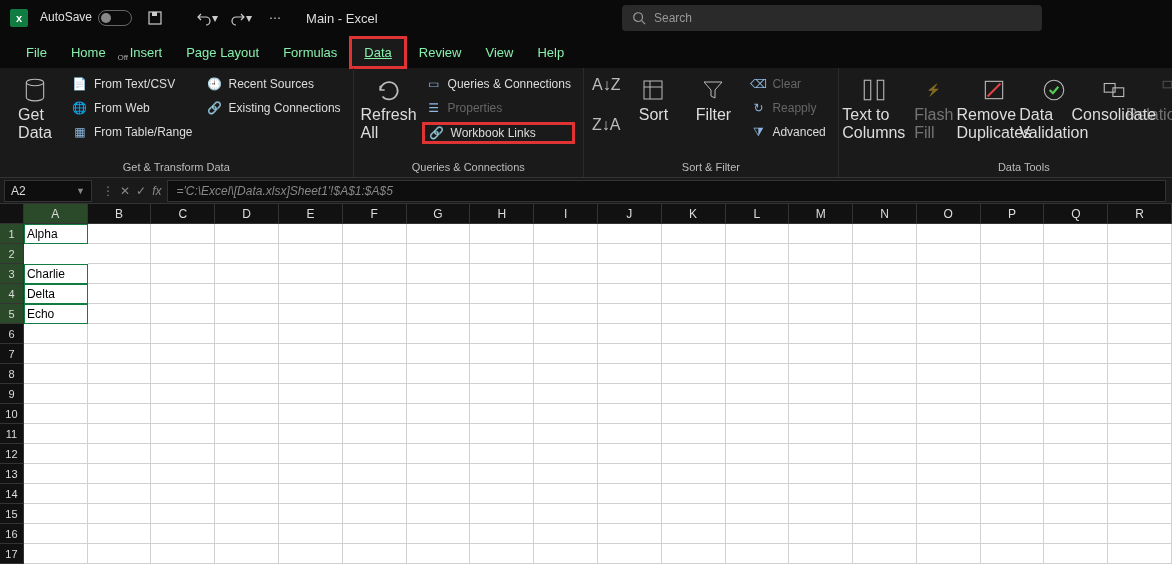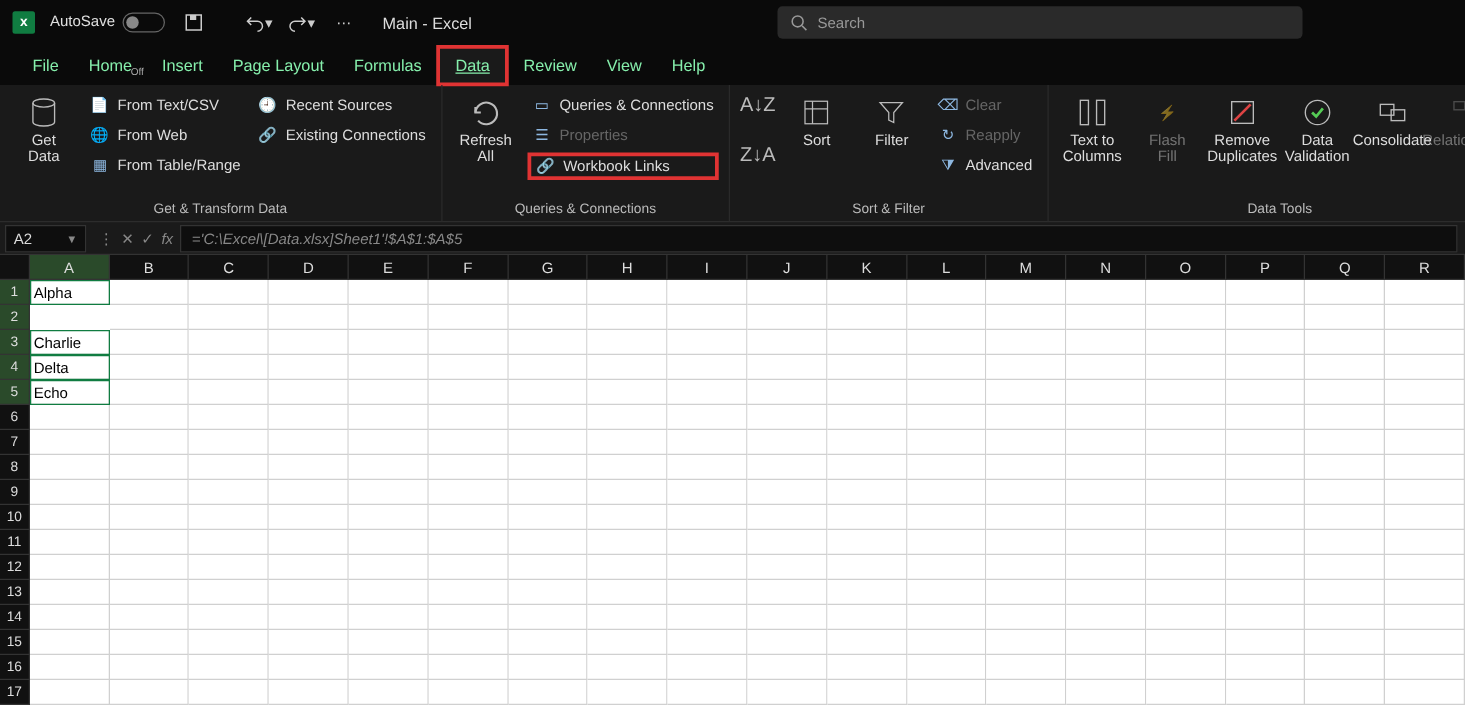--- a/index.html
+++ b/index.html
@@ -4,49 +4,49 @@
 <style>
 * { margin: 0; padding: 0; box-sizing: border-box; font-family: "Segoe UI", sans-serif; }
 body { background: #0a0a0a; color: #e0e0e0; width: 1172px; height: 580px; overflow: hidden; font-size: 12px; }
 
 
 .titlebar { display: flex; align-items: center; height: 36px; background: #0a0a0a; padding: 0 10px; gap: 12px; }
 .excel-badge { width: 18px; height: 18px; background: #107c41; display: inline-flex; align-items: center; justify-content: center; color: #fff; font-weight: bold; font-size: 11px; border-radius: 2px; }
 .autosave-wrap { display: flex; gap: 6px; font-size: 12px; }
 .autosave-toggle { width: 34px; height: 16px; border: 1px solid #666; border-radius: 8px; position: relative; }
 .autosave-toggle::after { content: ""; width: 10px; height: 10px; background: #888; border-radius: 50%; position: absolute; left: 2px; top: 2px; }
-.autosave-off { position: absolute; right: 16px; top: 0; font-size: 8px; color: #aaa; margin-top: 42px; }
+.autosave-off { position: absolute; right: 3px; top: 0; font-size: 8px; color: #aaa; margin-top: 42px; }
 .qat-btn { width: 22px; height: 22px; display: inline-flex; align-items: center; justify-content: center; color: #ccc; }
 .qat-sep { width: 6px; }
 .doc-title { margin-left: 8px; font-size: 13px; color: #ddd; }
 .searchbox { margin-left: auto; margin-right: 120px; width: 420px; height: 26px; background: #2a2a2a; border-radius: 4px; display: flex; align-items: center; padding: 0 10px; color: #999; gap: 8px; }
 
 
 .ribbon-tabs { display: flex; align-items: center; height: 32px; background: #0a0a0a; padding-left: 14px; gap: 0; }
 .tab { padding: 6px 12px; font-size: 13px; color: #86efac; cursor: pointer; }
 .tab.active { background: #1a1a1a; }
 .tab.highlight { border: 3px solid #e03333; text-decoration: underline; }
 
 
 .ribbon { display: flex; height: 110px; background: #1a1a1a; border-bottom: 1px solid #333; }
 .group { display: flex; flex-direction: column; padding: 4px 8px 2px; border-right: 1px solid #2a2a2a; }
 .group-body { display: flex; flex: 1; gap: 6px; align-items: flex-start; }
 .group-label { text-align: center; font-size: 11px; color: #bbb; padding: 2px 0; }
 .big-btn { display: flex; flex-direction: column; align-items: center; justify-content: center; width: 54px; gap: 2px; color: #ddd; padding-top: 4px; }
 .big-btn .icon { width: 28px; height: 28px; display: inline-flex; align-items: center; justify-content: center; }
-.big-btn .lbl { font-size: 12px; text-align: center; line-height: 1.1; }
+.big-btn .lbl { font-size: 16px; text-align: left; line-height: 1.1; }
 .small-stack { display: flex; flex-direction: column; gap: 4px; padding-top: 2px; }
 .small-btn { display: flex; align-items: center; gap: 6px; font-size: 12px; color: #ddd; padding: 2px 4px; white-space: nowrap; }
 .small-btn.dim { color: #666; }
 .small-btn .icon { width: 16px; height: 16px; display: inline-flex; align-items: center; justify-content: center; color: #8db7e0; }
 .highlight-red { border: 3px solid #e03333; padding: 0px 4px; }
 
 
 .formula-bar { display: flex; align-items: center; height: 26px; background: #1a1a1a; border-bottom: 1px solid #333; }
-.namebox { width: 65px; height: 22px; background: #0e0e0e; border: 1px solid #333; margin: 0 4px; display: flex; align-items: center; padding: 0 6px; font-size: 12px; color: #ddd; justify-content: space-between; }
+.namebox { width: 88px; height: 22px; background: #0e0e0e; border: 1px solid #333; margin: 0 4px; display: flex; align-items: center; padding: 0 6px; font-size: 12px; color: #ddd; justify-content: space-between; }
 .fb-btns { display: flex; gap: 6px; padding: 0 6px; color: #888; align-items: center; }
 .fx-input { flex: 1; height: 22px; background: #0e0e0e; border: 1px solid #333; margin-right: 6px; padding: 0 8px; font-size: 12px; color: #888; display: flex; align-items: center; font-style: italic; }
 
 
 .grid-wrap { display: flex; flex-direction: column; background: #fff; color: #000; height: calc(580px - 36px - 32px - 110px - 26px); overflow: hidden; }
 .col-headers { display: flex; background: #111; color: #ddd; height: 20px; }
 .row-head-spacer { width: 24px; background: #111; border-right: 1px solid #333; border-bottom: 1px solid #333; }
 .col-h { width: 64px; text-align: center; font-size: 12px; border-right: 1px solid #333; border-bottom: 1px solid #333; display: flex; align-items: center; justify-content: center; }
 .col-h.sel { background: #2a4a2a; }
 .rows { display: flex; flex-direction: column; }

